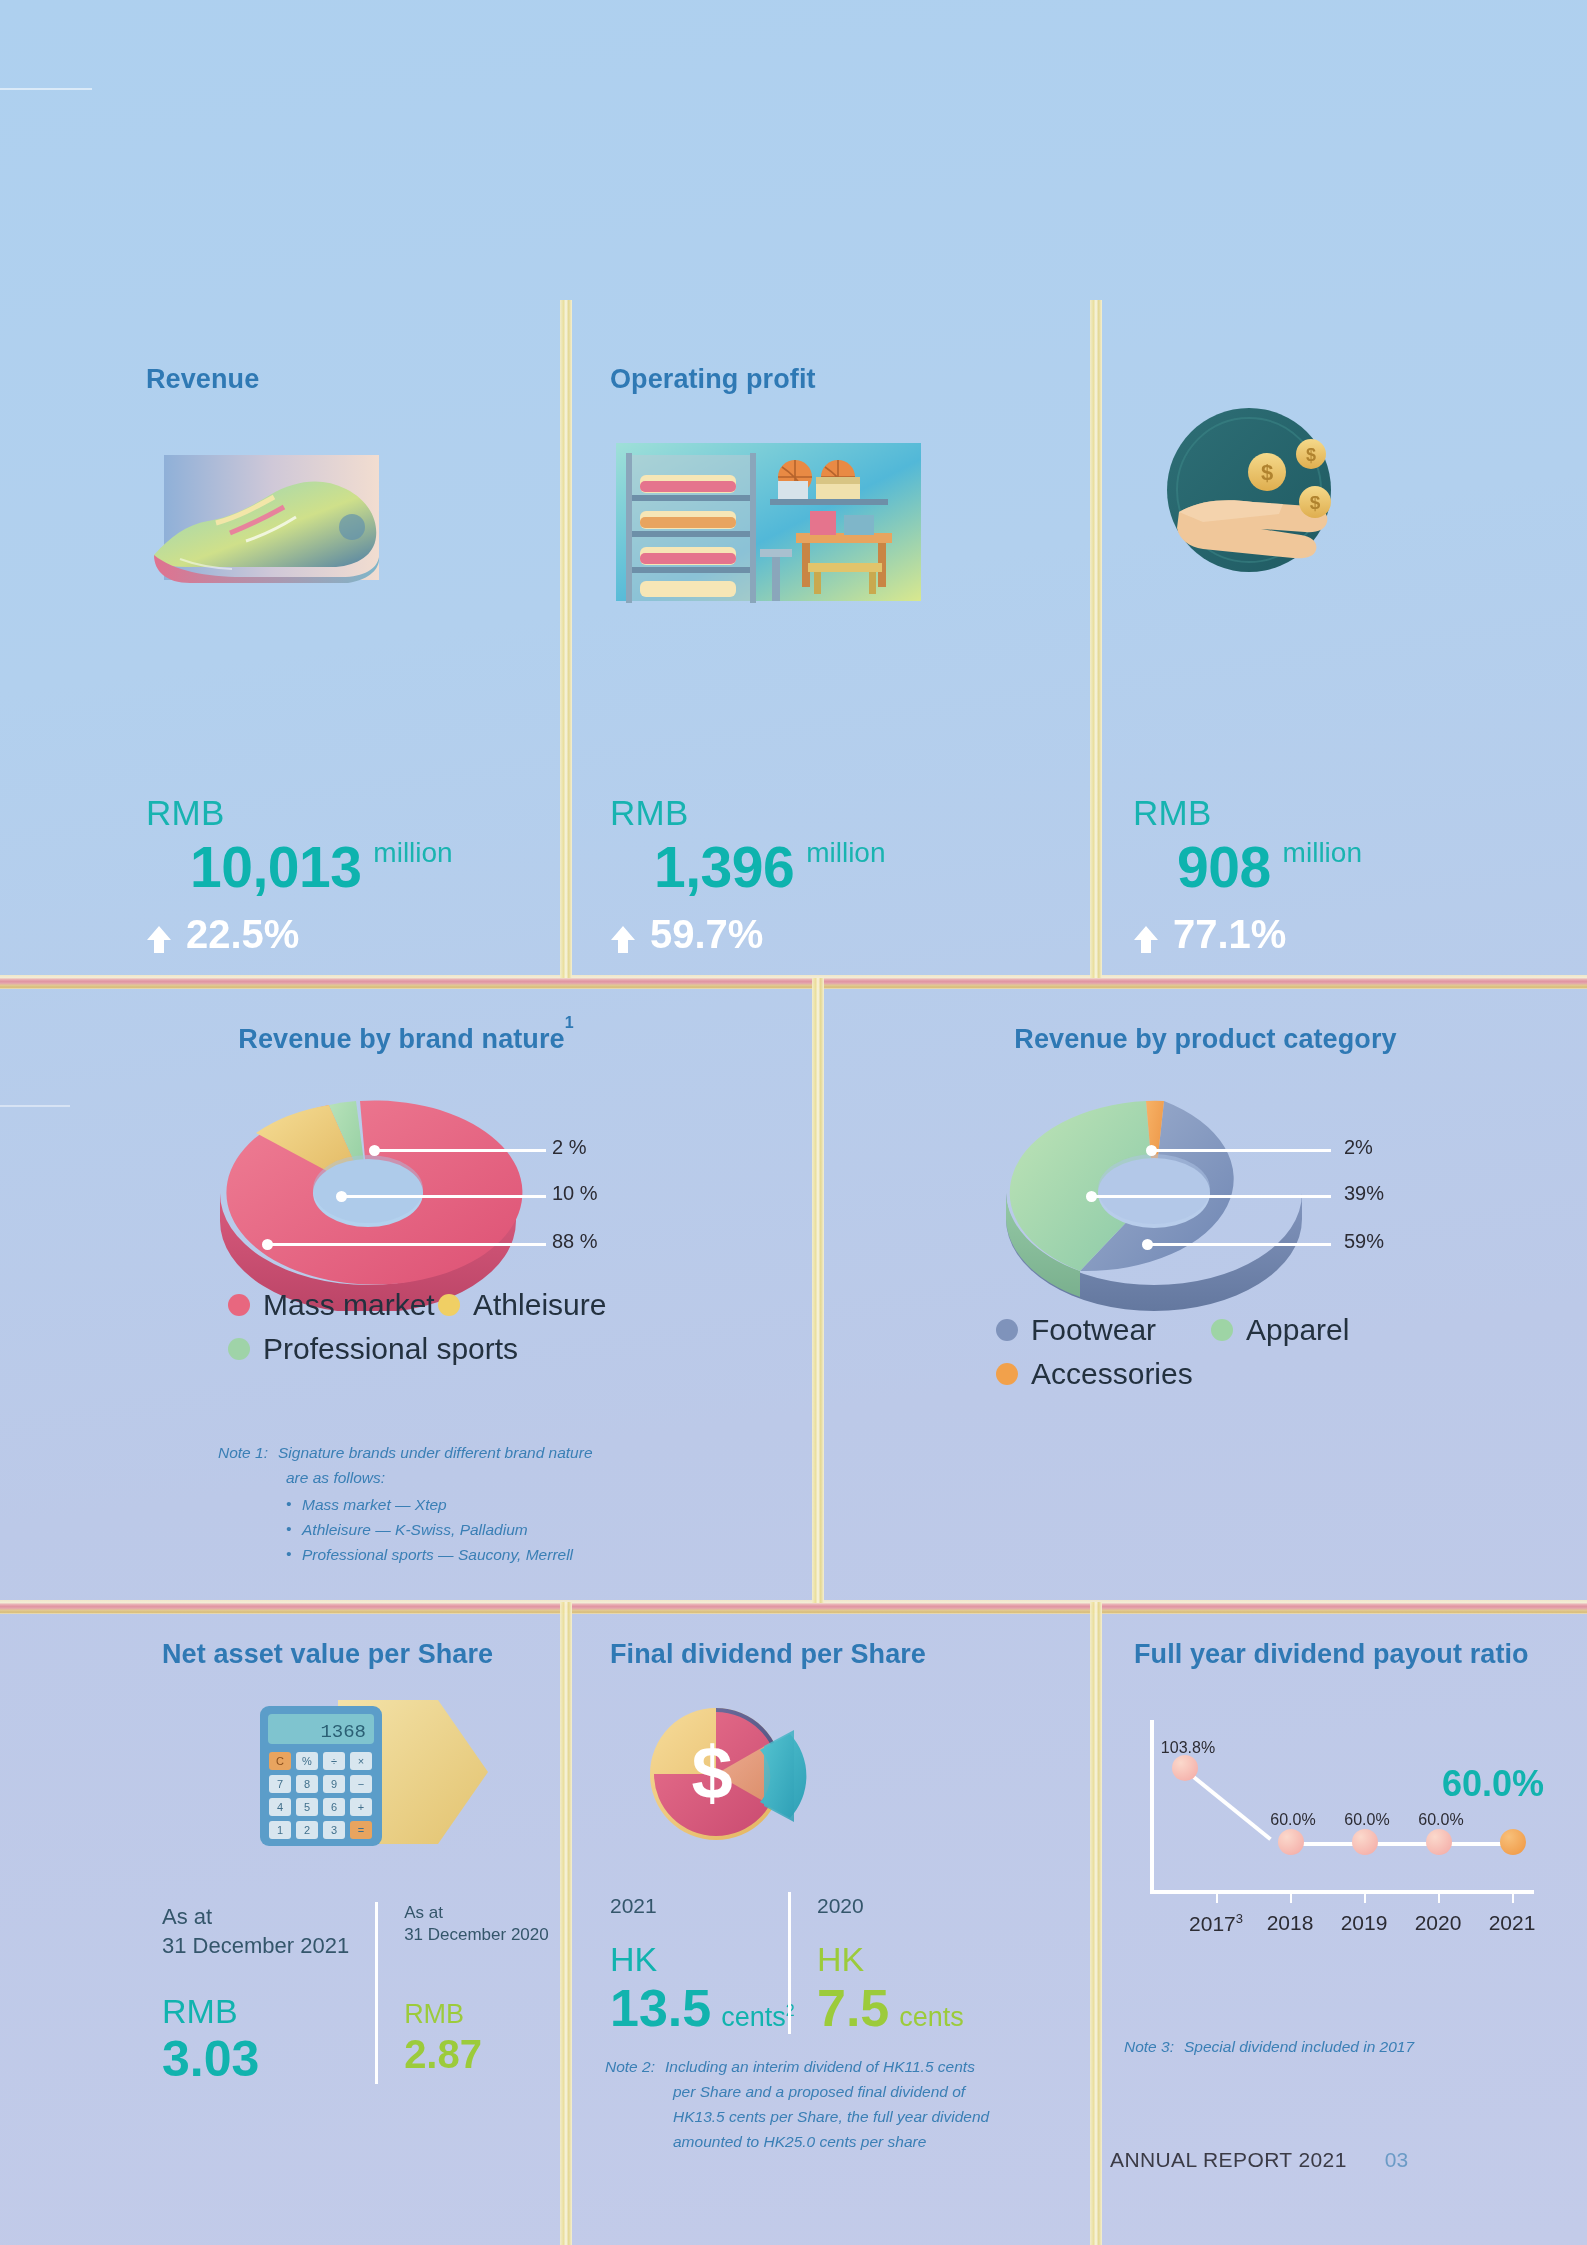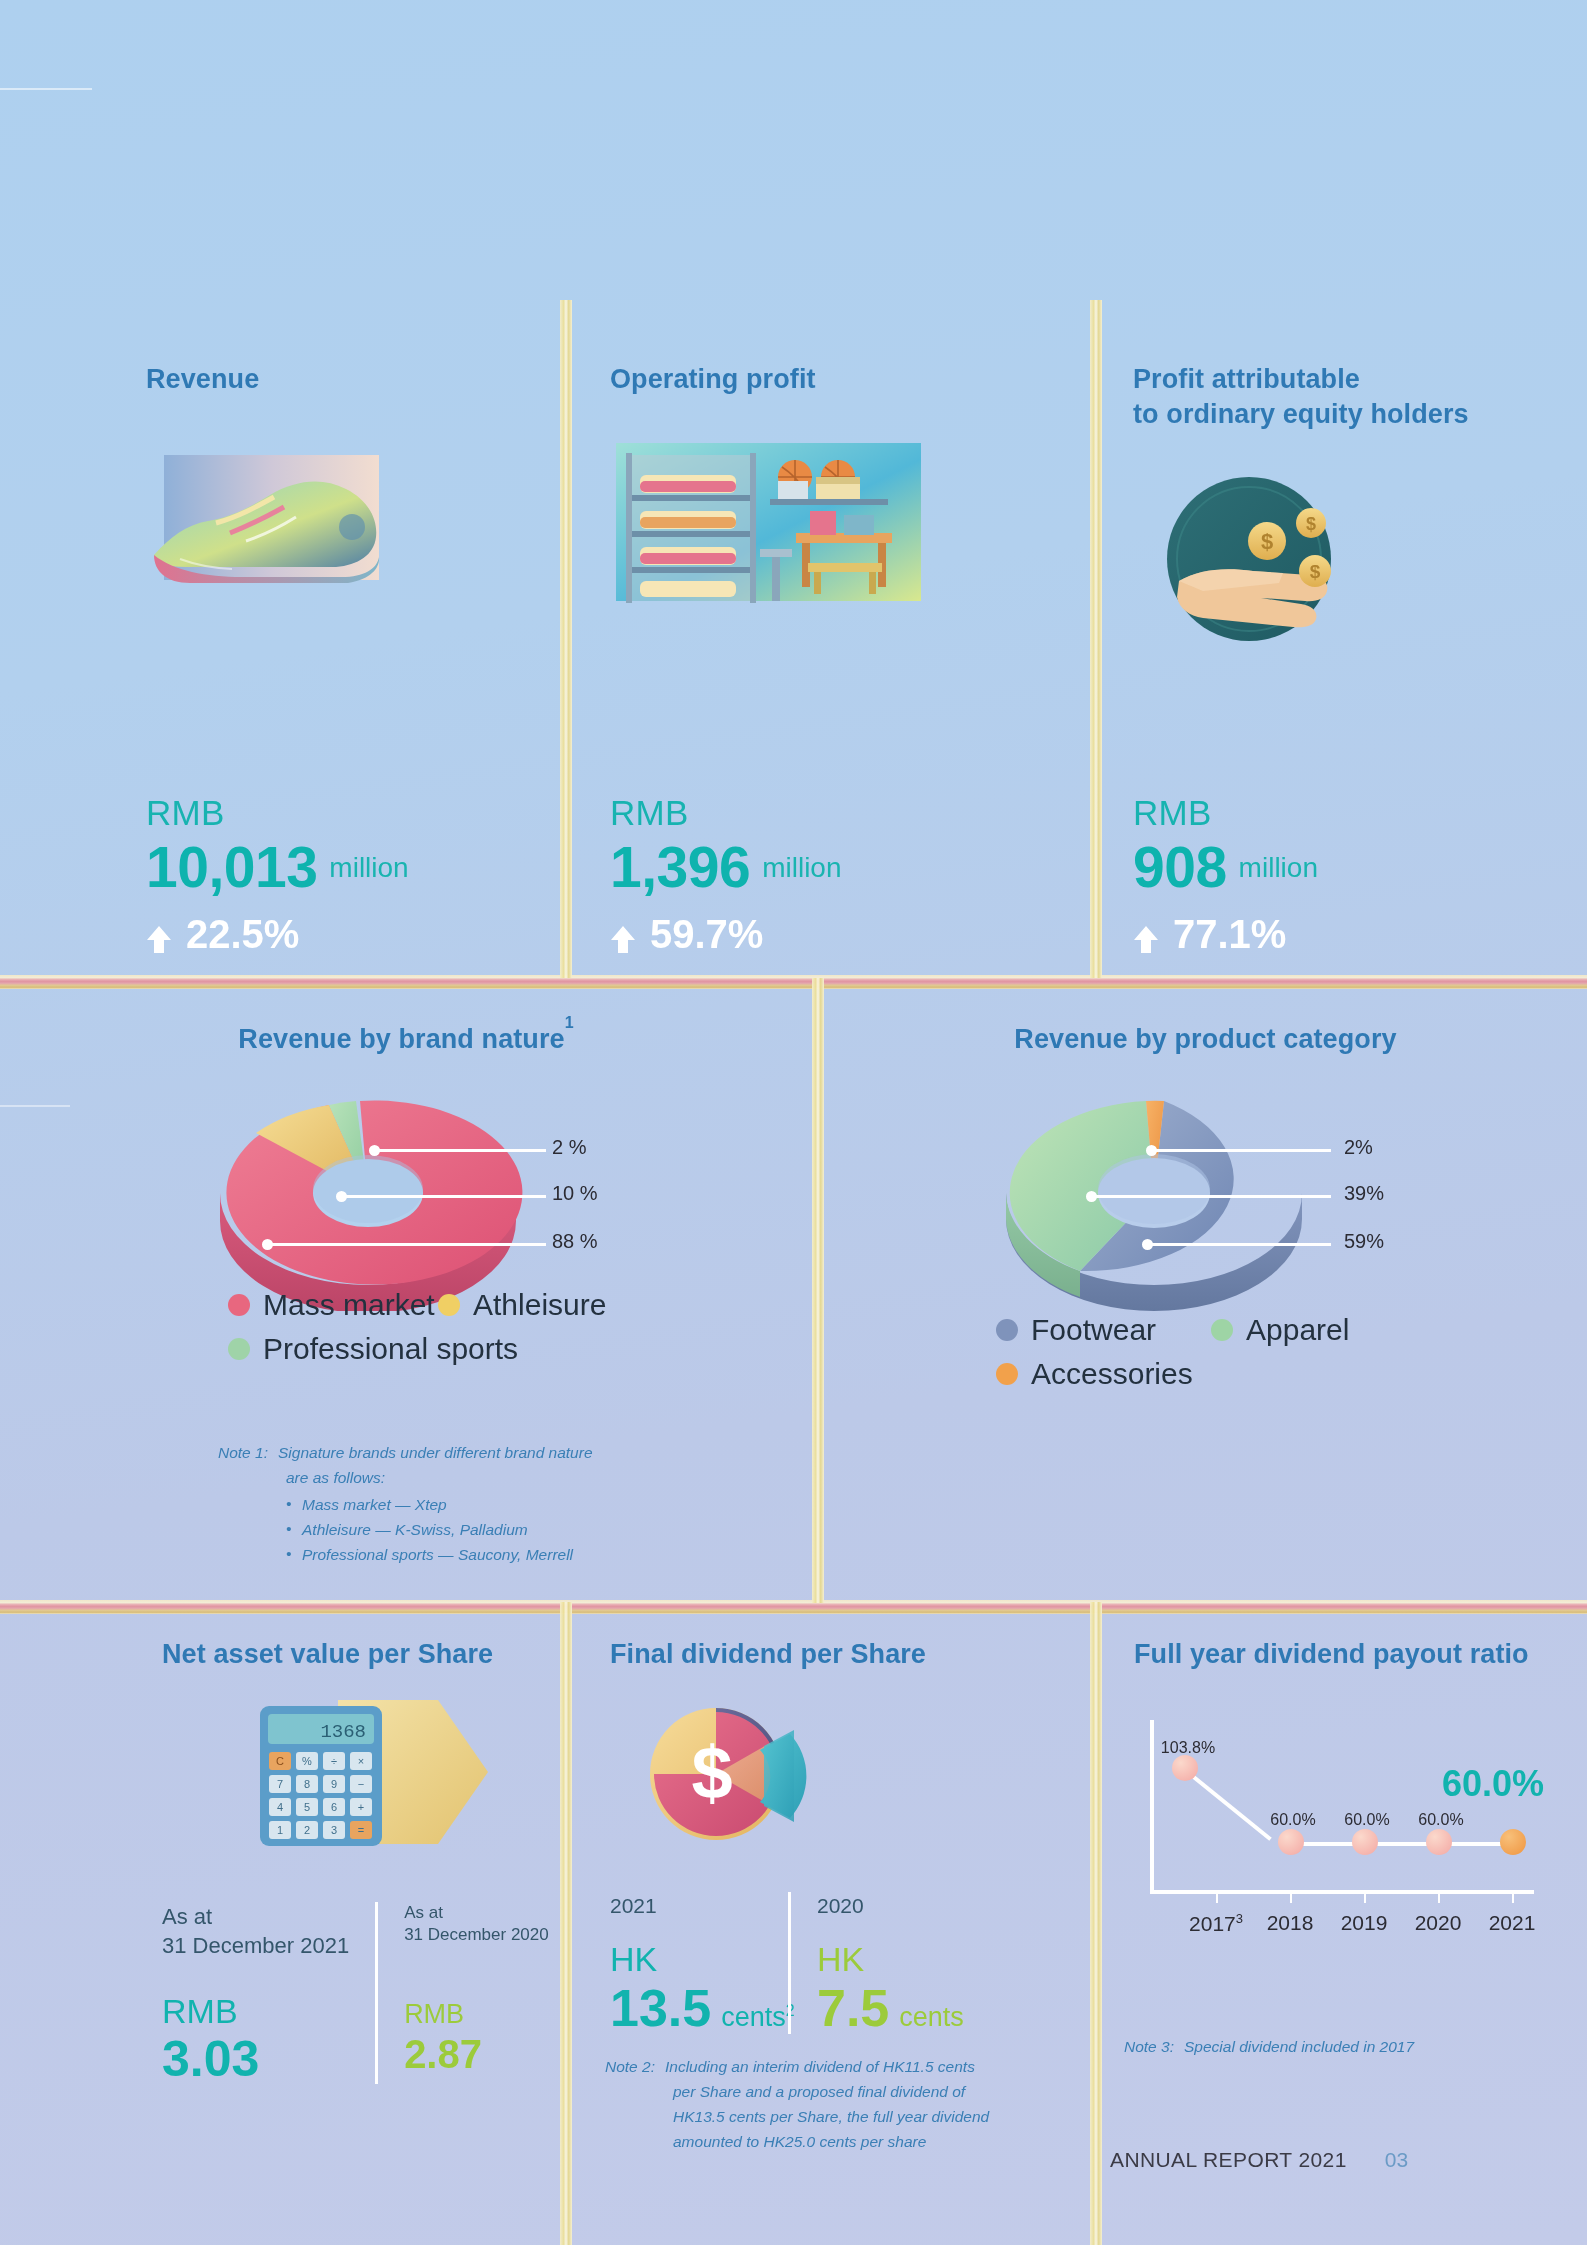--- a/index.html
+++ b/index.html
@@ -82,21 +82,21 @@
   #values-opprofit  { left: 610px;  top: 795px; }
   #values-profitatt { left: 1133px; top: 795px; }
 
   .cur-label {
     color: #17b3b0;
     font-size: 35px;
     letter-spacing: .3px;
     line-height: 1;
     margin-bottom: 9px;
   }
-  .big-row { display: flex; align-items: center; gap: 12px; }
+  .big-row { display: flex; align-items: flex-start; gap: 12px; margin-left: 44px; }
   .big-num {
     color: #0eb3ae;
     font-weight: bold;
     font-size: 57px;
     line-height: 1;
     letter-spacing: -.5px;
   }
   .unit { color: #19b4b0; font-size: 28px; line-height: 1; }
   .delta-row {
     display: flex; align-items: flex-end; gap: 14px;
@@ -340,24 +340,20 @@
     <span class="delta-arrow">
       <svg width="26" height="30" viewBox="0 0 26 30">
         <path d="M13 2 L25 16 L18 16 L18 29 L8 29 L8 16 L1 16 Z" fill="#ffffff"></path>
       </svg>
     </span>
     <span class="delta-val">59.7%</span>
   </div>
 </div>
 
 <div class="metric" id="metric-profitatt">
-  <div class="panel-title">
-    <div>Profit attributable</div>
-    <div>to ordinary equity holders</div>
-  </div>
   <div class="illus">
     <svg width="250" height="190" viewBox="0 0 250 190">
       <defs>
         <linearGradient id="circBg" x1="0" y1="0" x2="1" y2="1">
           <stop offset="0" stop-color="#2e6f76"></stop>
             <stop offset="1" stop-color="#1f5a62"></stop>
         </linearGradient>
         <linearGradient id="coinG" x1="0" y1="0" x2="0" y2="1">
           <stop offset="0" stop-color="#f5d98a"></stop>
             <stop offset="1" stop-color="#dfae4f"></stop>

